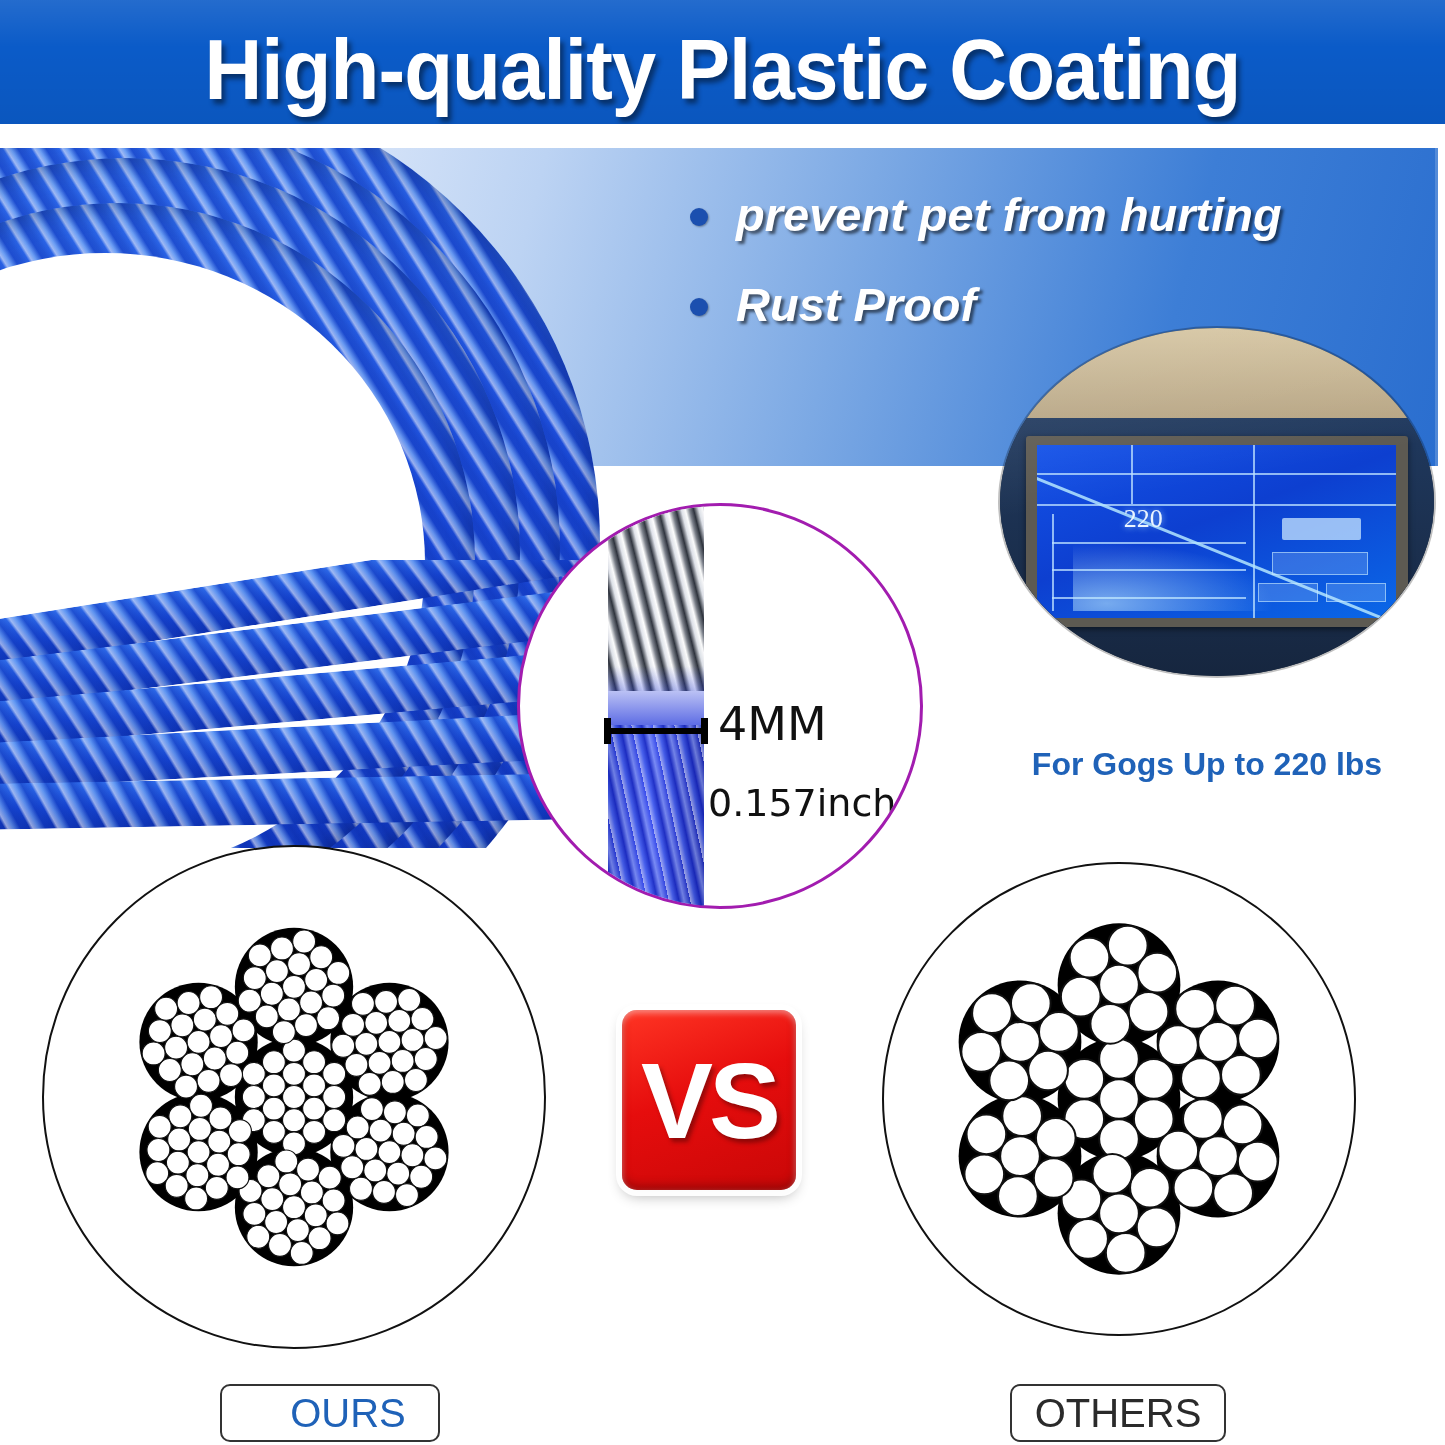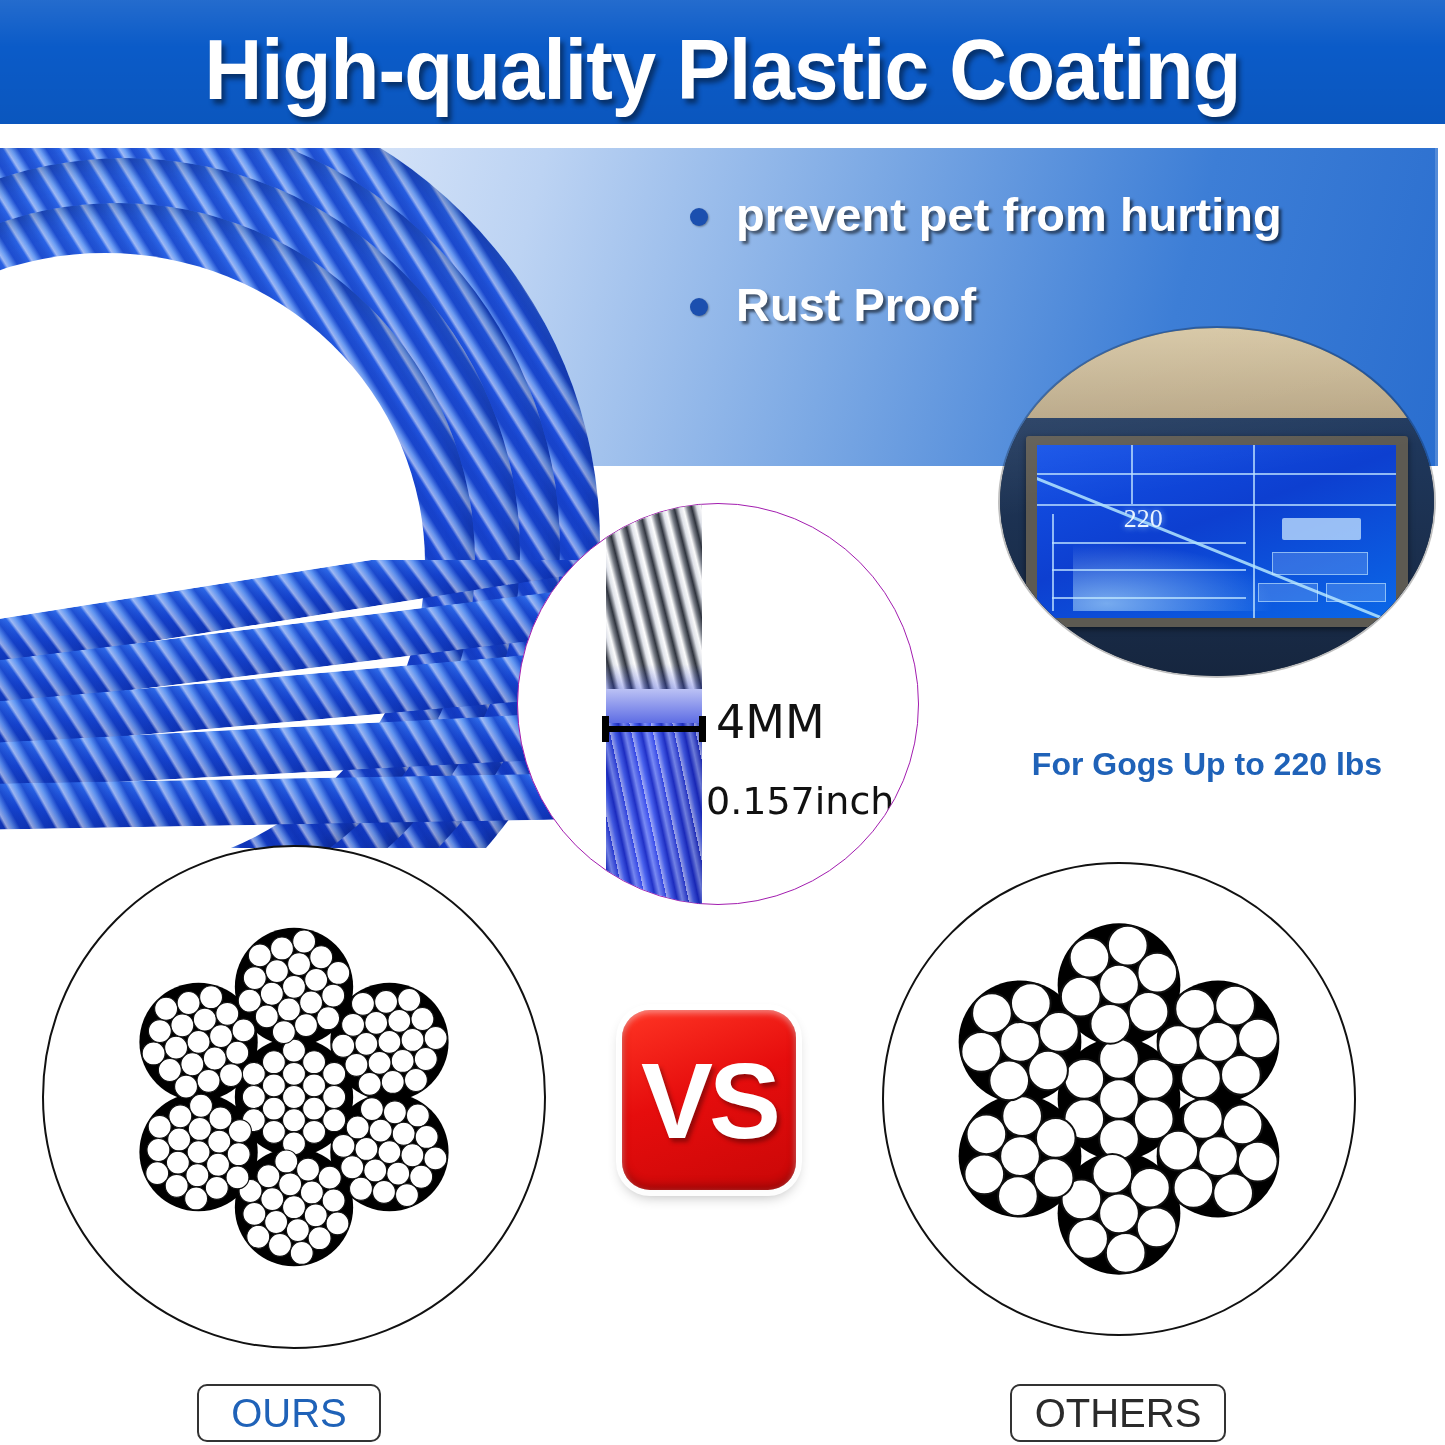--- a/index.html
+++ b/index.html
@@ -44,21 +44,21 @@
      background:
        repeating-linear-gradient(62deg,
           rgba(255,255,255,.00) 0px,
           rgba(255,255,255,.55) 3px,
           rgba(150,200,255,.5) 8px,
           rgba(20,60,190,.5) 14px,
           rgba(255,255,255,.00) 22px),
        linear-gradient(180deg,#2f6cea 0%,#1543cf 55%,#0c2fae 100%);}
 
   
-  .bullets{position:absolute;left:690px;top:186px;width:700px;}
+  .bullets{position:absolute;left:690px;top:186px;width:700px;font-style:italic;}
   .bullet-row{display:flex;align-items:flex-start;margin-bottom:32px;}
   .bullet-dot{width:18px;height:18px;border-radius:50%;background:#1b4faf;margin-top:22px;margin-right:28px;flex:none;
      box-shadow:1px 1px 2px rgba(0,0,0,.35);}
   .bullet-text{font-size:47px;line-height:58px;color:#ffffff;font-weight:bold;
      font-family:"Liberation Sans Narrow","Liberation Sans",sans-serif;
      text-shadow:3px 3px 3px rgba(0,0,0,.55);white-space:nowrap;}
 
   
   .machine-circle{position:absolute;left:1000px;top:328px;width:434px;height:348px;border-radius:50%;
      overflow:hidden;box-shadow:0 0 0 2px rgba(0,0,0,.25);background:#1d2a3a;}
@@ -78,21 +78,21 @@
   .m-blob{position:absolute;left:10%;bottom:4%;width:62%;height:44%;
      background:radial-gradient(ellipse at 15% 90%,rgba(190,235,255,.6) 0%,rgba(60,130,240,0) 62%);}
   .machine-circle .glass{position:absolute;left:0;top:0;width:100%;height:100%;
      background:linear-gradient(170deg,rgba(255,255,255,.14),rgba(255,255,255,0) 45%);}
 
   .machine-caption{position:absolute;left:972px;top:740px;width:470px;text-align:center;
      font-size:32px;line-height:48px;color:#1f62b8;font-weight:bold;white-space:nowrap;}
 
   
   .cable-circle{position:absolute;left:517px;top:503px;width:400px;height:400px;border-radius:50%;
-     border:1px solid #a21caf;background:#fff;overflow:hidden;}
+     border:3px solid #a21caf;background:#fff;overflow:hidden;}
   .cable-strip{position:absolute;left:88px;top:-8px;width:96px;height:420px;}
   .cable-steel{position:absolute;left:0;top:0;width:100%;height:46%;
      background:
        repeating-linear-gradient(76deg,
           rgba(255,255,255,.95) 0px,
           rgba(120,125,135,.95) 4px,
           rgba(40,45,55,.95) 8px,
           rgba(225,228,235,.95) 13px,
           rgba(255,255,255,.95) 17px),
        linear-gradient(90deg,#9aa0ab,#e6e9ef 40%,#8b9099);}
@@ -116,32 +116,32 @@
      font-family:"DejaVu Sans",sans-serif;}
   .dim-inch{position:absolute;left:188px;top:243px;font-size:38px;line-height:44px;color:#111;
      font-family:"DejaVu Sans",sans-serif;margin-top:32px;}
 
   
   .cmp-circle{position:absolute;border:2px solid #111;border-radius:50%;background:#fff;}
   .cmp-ours{left:42px;top:845px;width:500px;height:500px;}
   .cmp-others{left:882px;top:862px;width:470px;height:470px;}
   .cmp-circle svg{position:absolute;left:0;top:0;width:100%;height:100%;}
 
-  .vs-badge{position:absolute;left:622px;top:1010px;width:174px;height:180px;border-radius:28px;
+  .vs-badge{position:absolute;left:622px;top:1010px;width:174px;height:180px;border-radius:15px;
      background:linear-gradient(160deg,#ff3524 0%,#e60d0d 45%,#c90707 100%);
      box-shadow:0 0 0 6px rgba(255,255,255,.95),0 6px 14px rgba(0,0,0,.3),
                 inset 0 3px 6px rgba(255,255,255,.45),inset 0 -5px 10px rgba(0,0,0,.25);
      display:flex;align-items:center;justify-content:center;}
   .vs-badge span{font-size:108px;font-weight:bold;color:#fff;letter-spacing:-4px;
      text-shadow:3px 4px 4px rgba(0,0,0,.35);}
 
   .tag{position:absolute;border:2px solid #333;border-radius:10px;background:#fff;
      display:flex;align-items:center;justify-content:center;}
   .tag span{font-size:40px;line-height:44px;}
-  .tag-ours{left:197px;top:1384px;width:180px;height:54px;}
+  .tag-ours{left:220px;top:1384px;width:180px;height:54px;padding-left:36px;}
   .tag-ours span{color:#1f62b8;}
   .tag-others{left:1010px;top:1384px;width:212px;height:54px;}
   .tag-others span{color:#2a2a2a;}
 </style>
 </head>
 <body>
 
 <div class="header-bar">
   <div class="sheen"></div>
   <div class="header-title">High-quality Plastic Coating</div>

